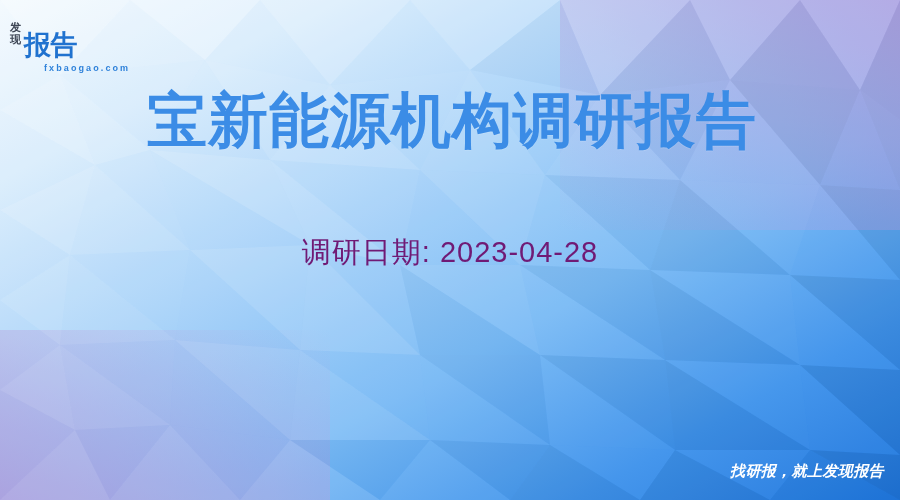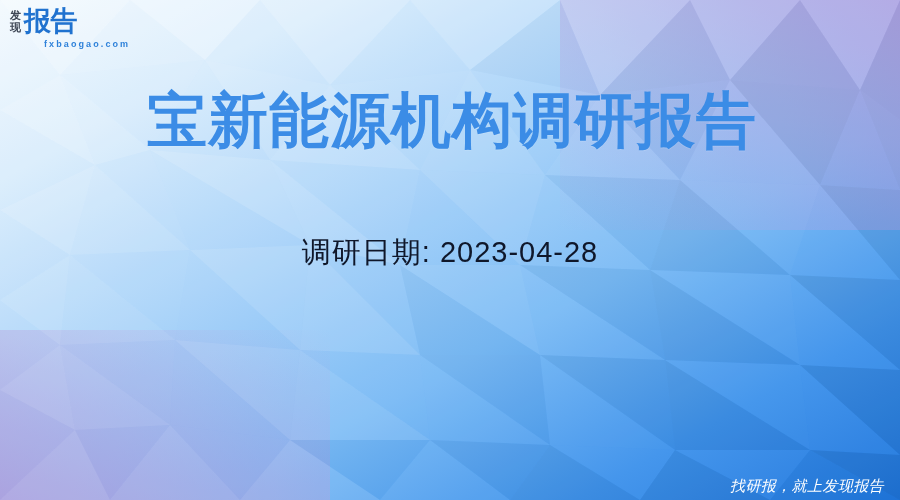--- a/index.html
+++ b/index.html
@@ -57,20 +57,21 @@
     letter-spacing: 0px;
     display: block;
     height: 12px;
   }
   .logo-main {
     font-size: 27px;
     font-weight: 900;
     color: #2072cf;
     letter-spacing: -0.5px;
     line-height: 1;
+    margin-top: 24px;
   }
   .logo-domain {
     font-size: 9px;
     font-weight: 700;
     color: #2f82da;
     letter-spacing: 2.1px;
     margin-top: 4px;
     margin-left: 2px;
     padding-left: 32px;
   }
@@ -91,32 +92,32 @@
     text-shadow: 0 1px 0 rgba(255,255,255,0.12);
   }
   #subtitle {
     position: absolute;
     left: 0;
     right: 0;
     top: 233px;
     text-align: center;
     font-size: 29px;
     font-weight: 400;
-    color: #0f172a;
+    color: #701a75;
     letter-spacing: 1px;
     z-index: 4;
   }
 
   
   #tagline {
     position: absolute;
     right: 16px;
-    bottom: 4px;
+    bottom: 19px;
     font-size: 15px;
-    font-weight: 400;
+    font-weight: 700;
     font-style: italic;
     color: #ffffff;
     letter-spacing: 0.4px;
     z-index: 6;
     white-space: nowrap;
   }
 </style>
 </head>
 <body>
 

